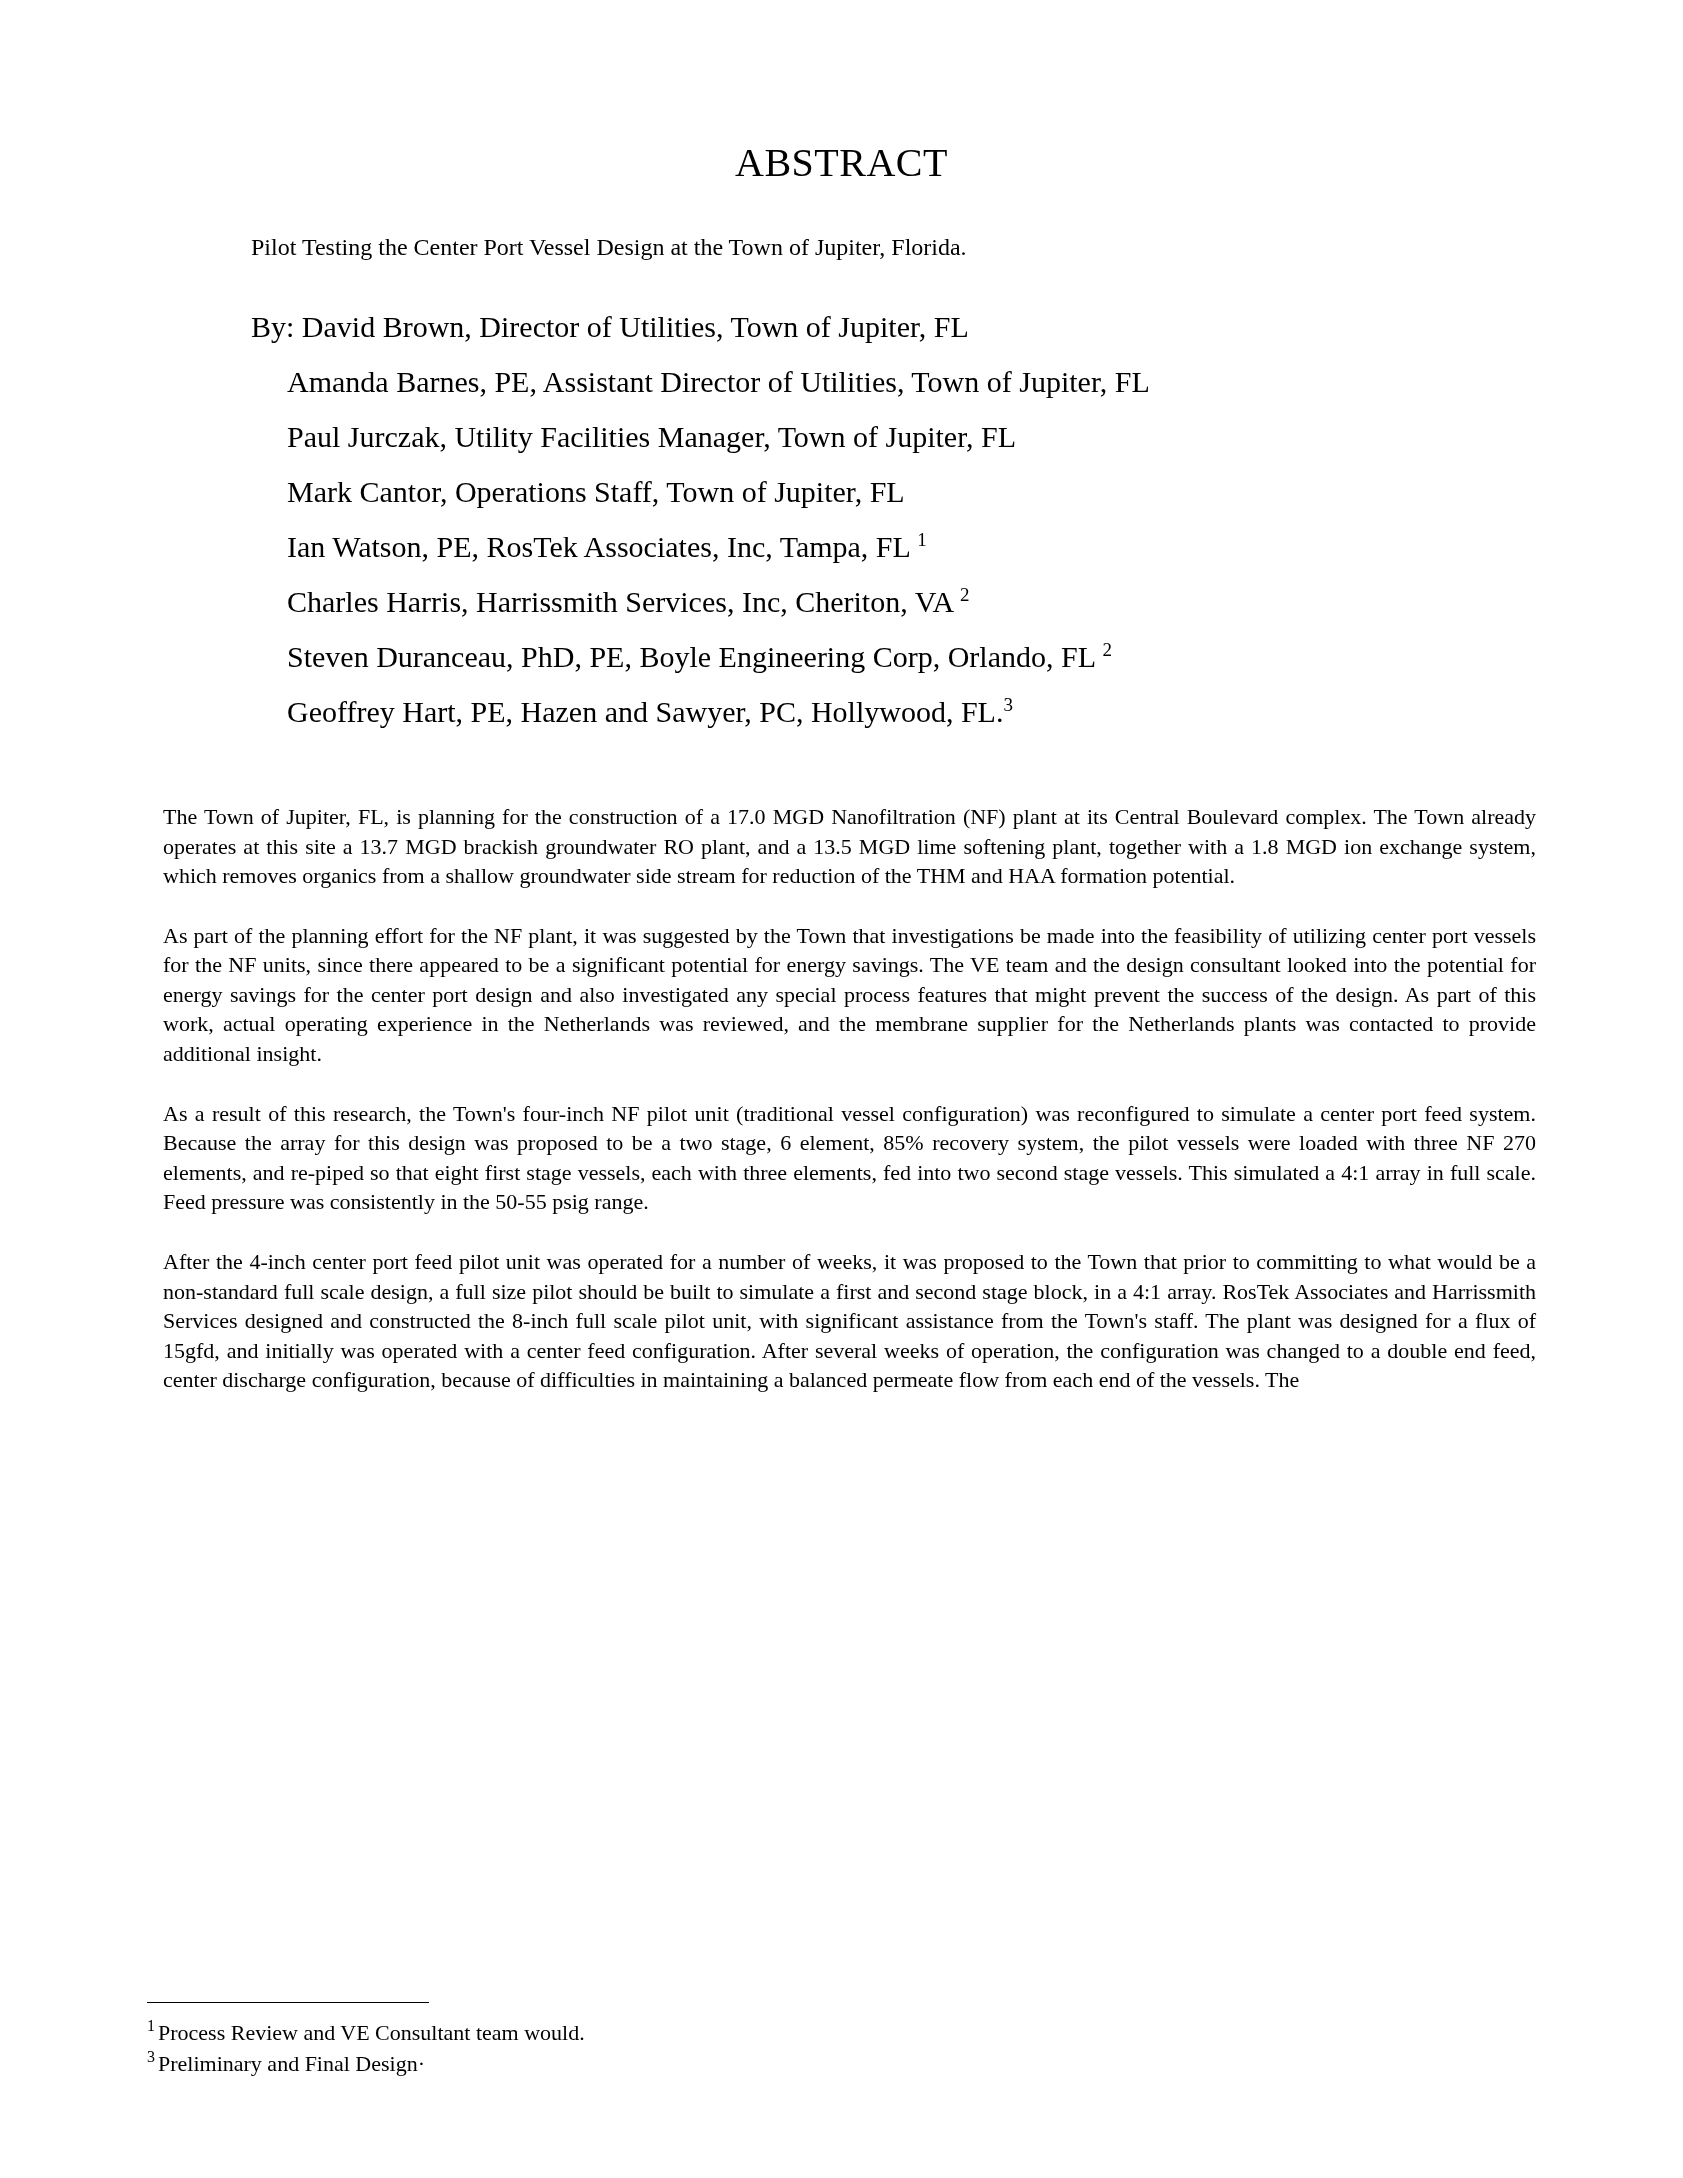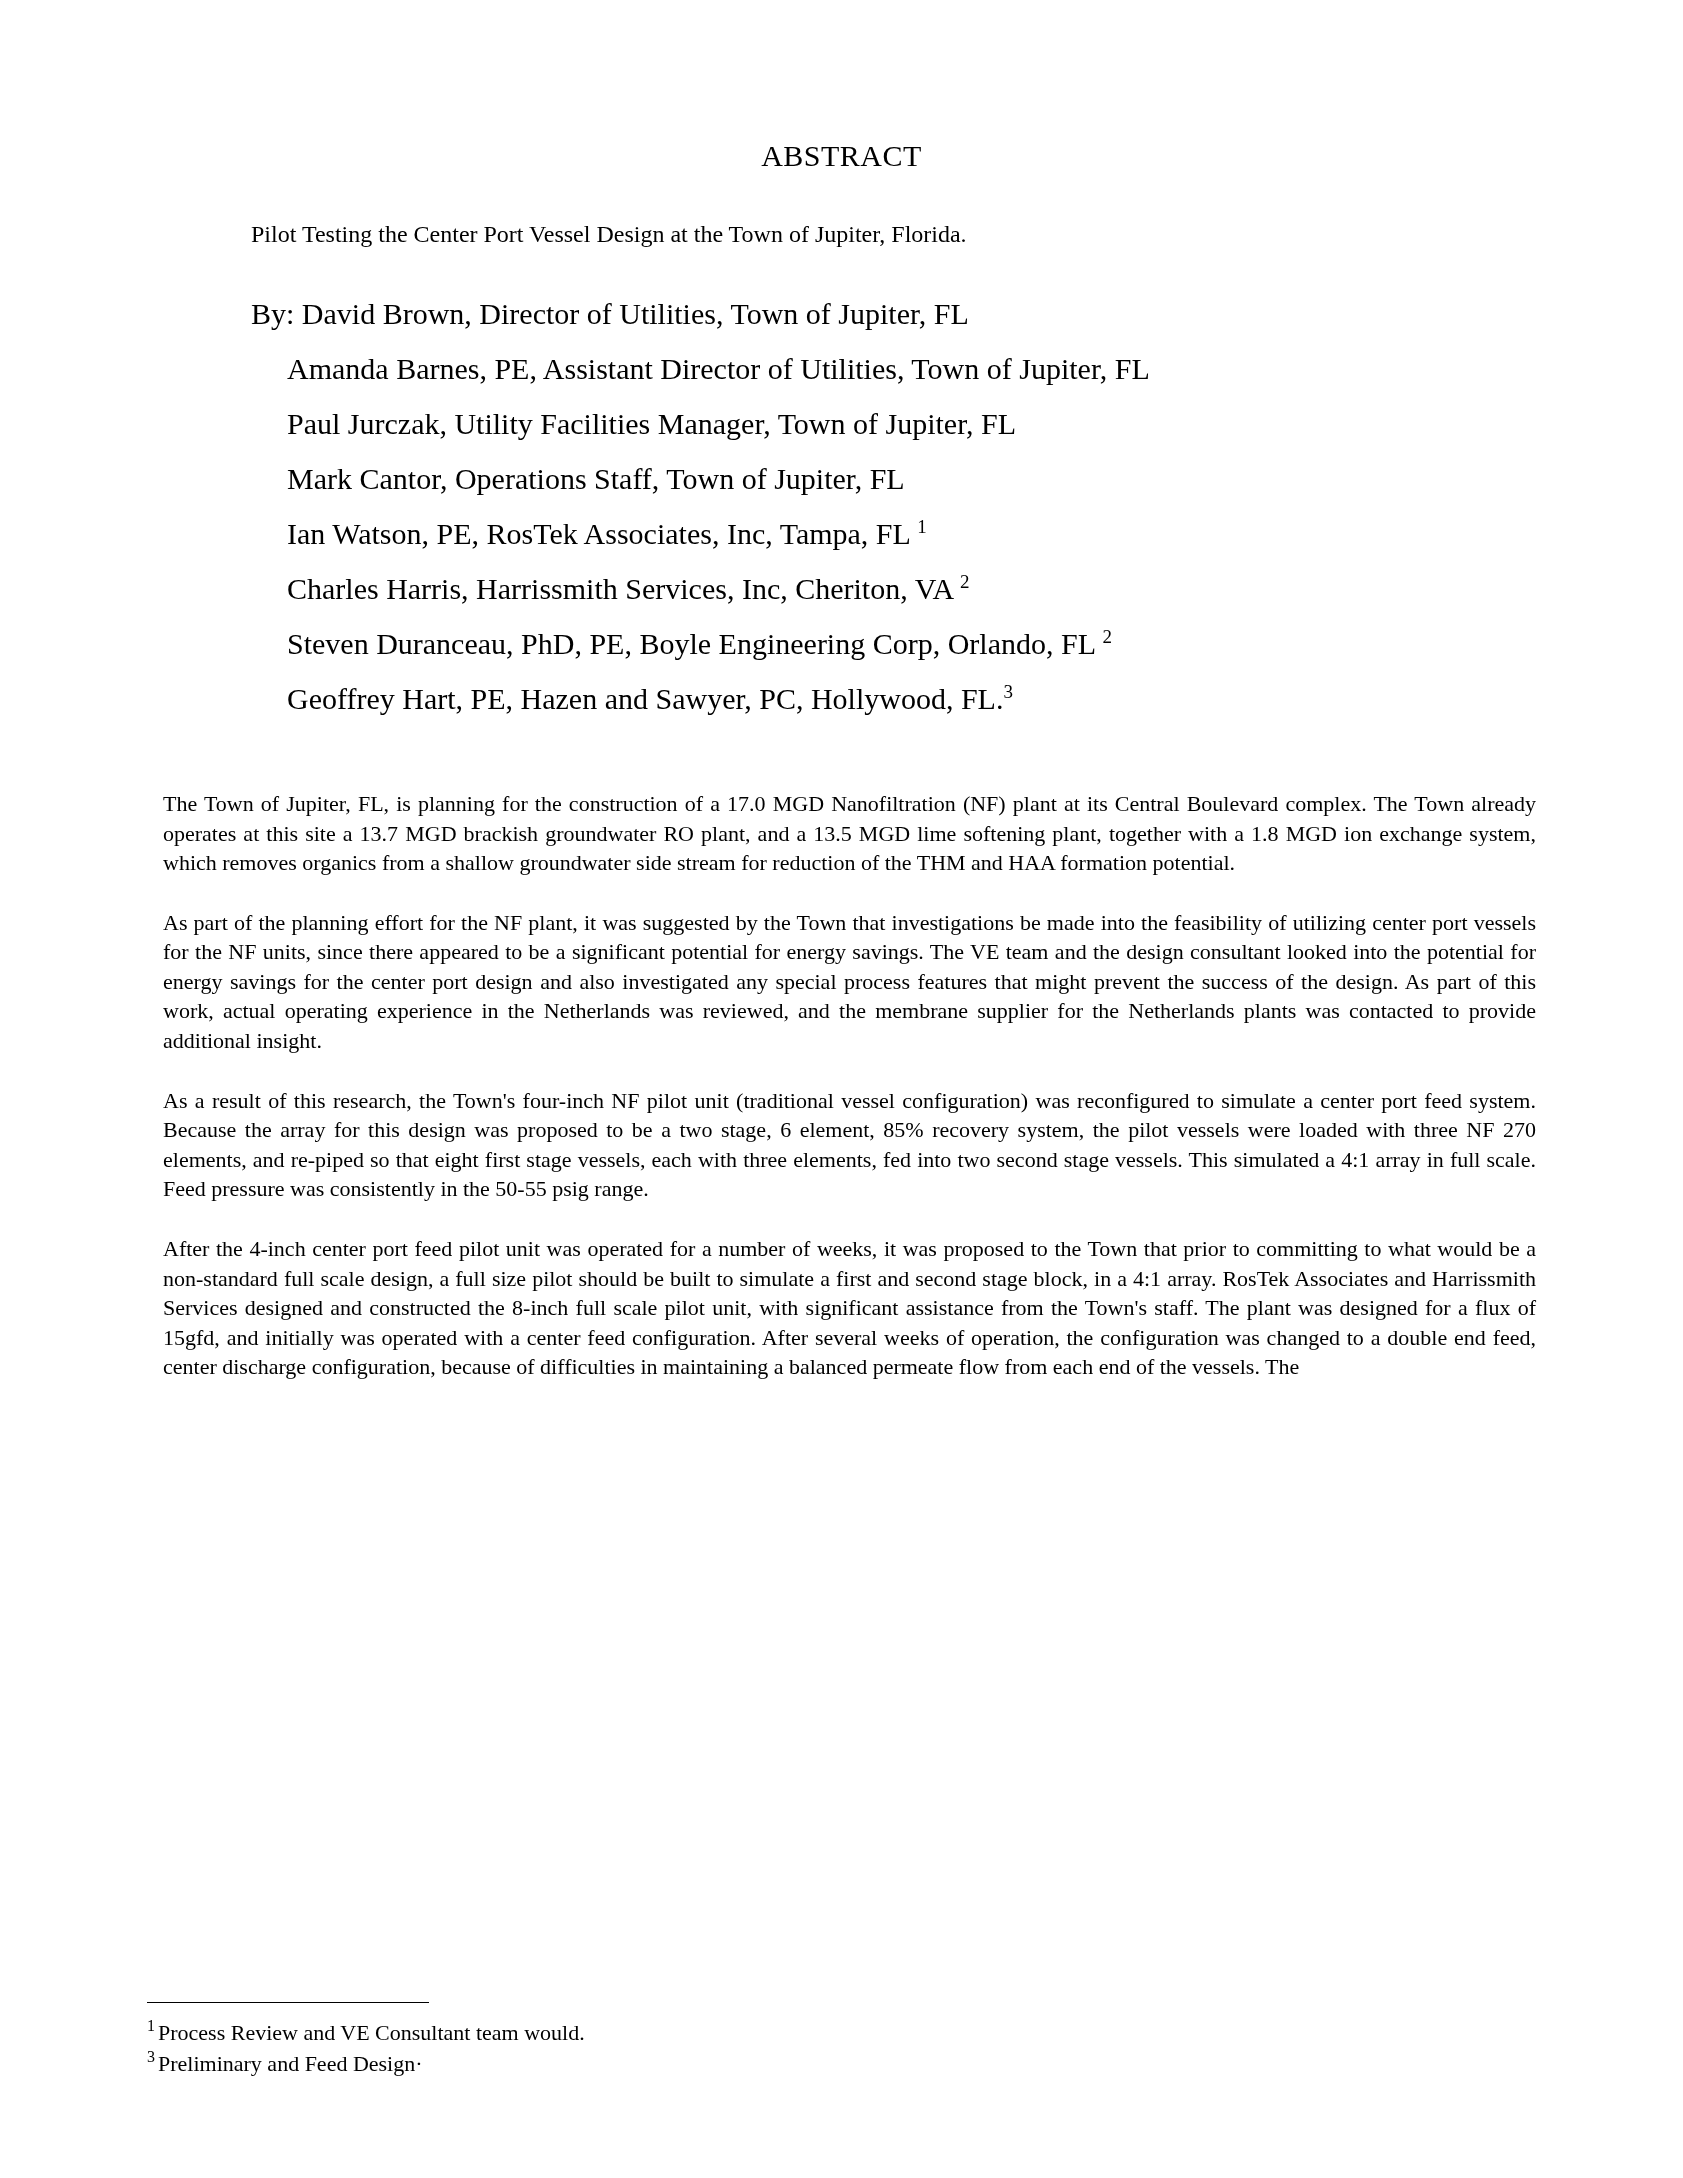--- a/index.html
+++ b/index.html
@@ -19,21 +19,21 @@
     position: absolute;
     left: 0;
     top: 0;
     width: 1683px;
     height: 2178px;
     box-sizing: border-box;
     padding: 129px 147px 59px 147px;
   }
   .abstract-title {
     text-align: center;
-    font-size: 30px;
+    font-size: 40px;
     letter-spacing: 0.5px;
     margin: 10px 0 0 0;
   }
   .paper-title {
     font-size: 24px;
     margin: 48px 0 0 0;
     padding-left: 104px;
   }
   .authors {
     margin: 46px 0 0 0;
@@ -110,17 +110,17 @@
   <div class="body-text">
     <p>The Town of Jupiter, FL, is planning for the construction of a 17.0 MGD Nanofiltration (NF) plant at its Central Boulevard complex. The Town already operates at this site a 13.7 MGD brackish groundwater RO plant, and a 13.5 MGD lime softening plant, together with a 1.8 MGD ion exchange system, which removes organics from a shallow groundwater side stream for reduction of the THM and HAA formation potential.</p>
     <p>As part of the planning effort for the NF plant, it was suggested by the Town that investigations be made into the feasibility of utilizing center port vessels for the NF units, since there appeared to be a significant potential for energy savings. The VE team and the design consultant looked into the potential for energy savings for the center port design and also investigated any special process features that might prevent the success of the design.  As part of this work, actual operating experience in the Netherlands was reviewed, and the membrane supplier for the Netherlands plants was contacted to provide additional insight.</p>
     <p>As a result of this research, the Town's four-inch NF pilot unit (traditional vessel configuration) was reconfigured to simulate a center port feed system. Because the array for this design was proposed to be a two stage, 6 element, 85% recovery system, the pilot vessels were loaded with three NF 270 elements, and re-piped so that eight first stage vessels, each with three elements, fed into two second stage vessels. This simulated a 4:1 array in full scale. Feed pressure was consistently in the 50-55 psig range.</p>
     <p>After the 4-inch center port feed pilot unit was operated for a number of weeks, it was proposed to the Town that prior to committing to what would be a non-standard full scale design, a full size pilot should be built to simulate a first and second stage block, in a 4:1 array. RosTek Associates and Harrissmith Services designed and constructed the 8-inch full scale pilot unit, with significant assistance from the Town's staff.  The plant was designed for a flux of 15gfd, and initially was operated with a center feed configuration. After several weeks of operation, the configuration was changed to a double end feed, center discharge configuration, because of difficulties in maintaining a balanced permeate flow from each end of the vessels. The</p>
   </div>
 
   <div class="footnotes">
     <div class="footnote-rule"></div>
     <p class="fn-line"><sup>1</sup><span>Process Review and VE Consultant team would.</span></p>
-    <p class="fn-line"><sup>3</sup><span>Preliminary and Feed Design·</span></p>
+    <p class="fn-line"><sup>3</sup><span>Preliminary and Final Design·</span></p>
   </div>
 
 </div>
 
 
 </body></html>

